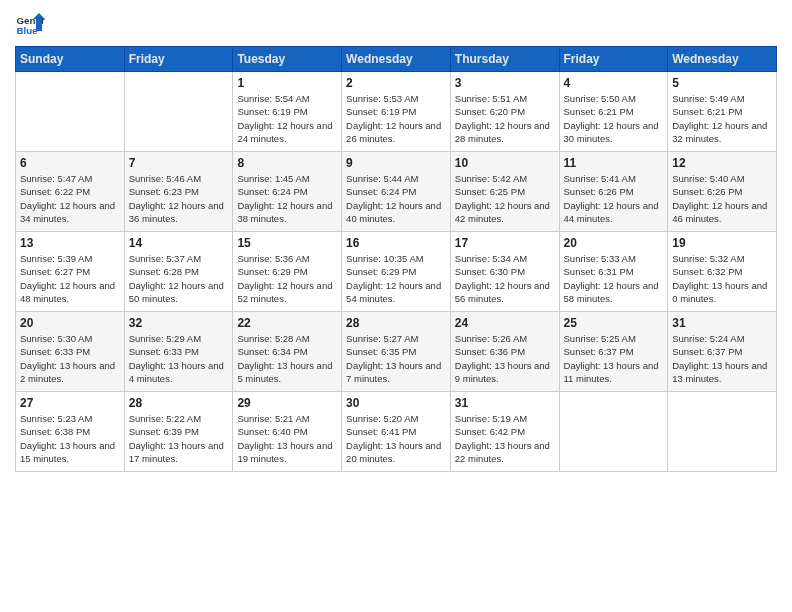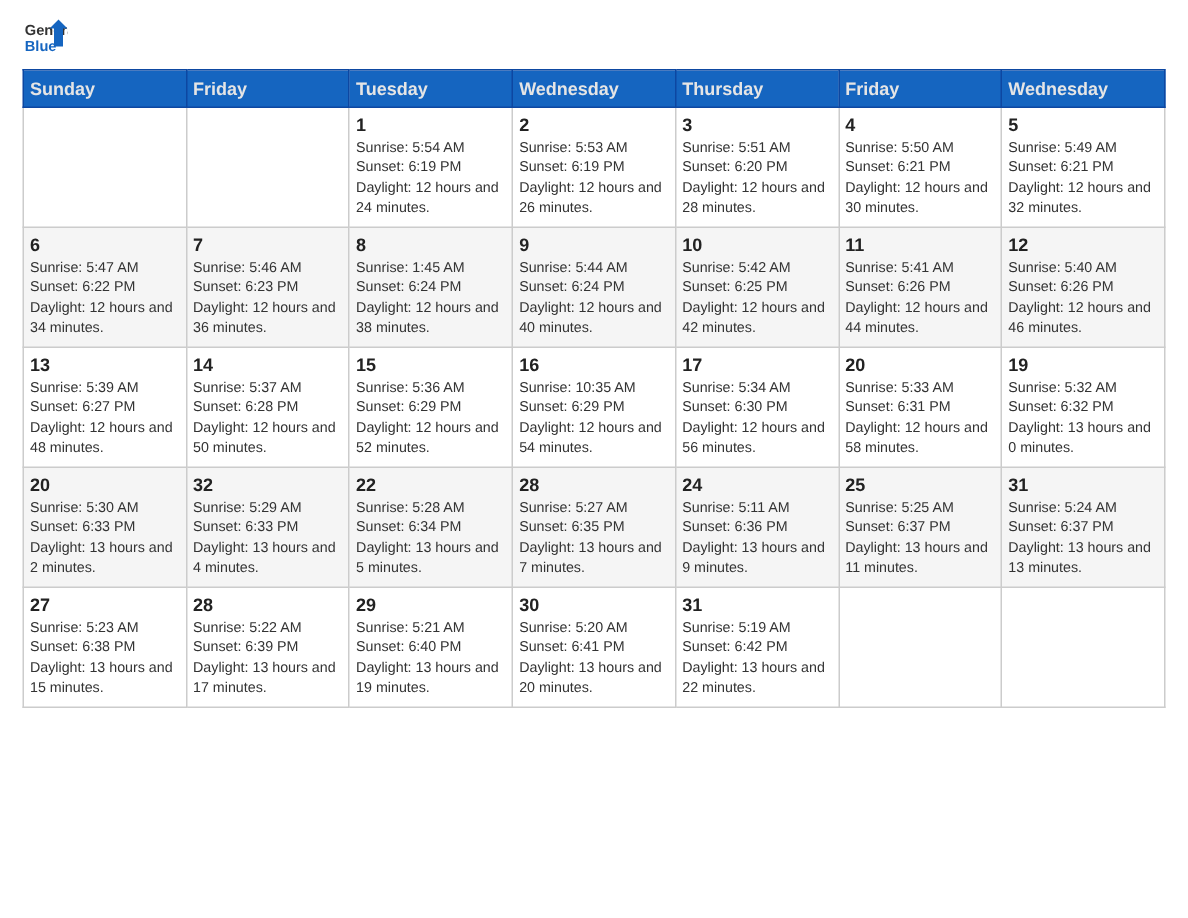--- a/index.html
+++ b/index.html
@@ -273,21 +273,21 @@
         </td>
         <td>
           <span class="day-num">28</span>
           <div class="day-info">Sunrise: 5:27 AM
 Sunset: 6:35 PM
 Daylight: 13 hours
 and 7 minutes.</div>
         </td>
         <td>
           <span class="day-num">24</span>
-          <div class="day-info">Sunrise: 5:11 AM
+          <div class="day-info">Sunrise: 5:26 AM
 Sunset: 6:36 PM
 Daylight: 13 hours
 and 9 minutes.</div>
         </td>
         <td>
           <span class="day-num">25</span>
           <div class="day-info">Sunrise: 5:25 AM
 Sunset: 6:37 PM
 Daylight: 13 hours
 and 11 minutes.</div>

